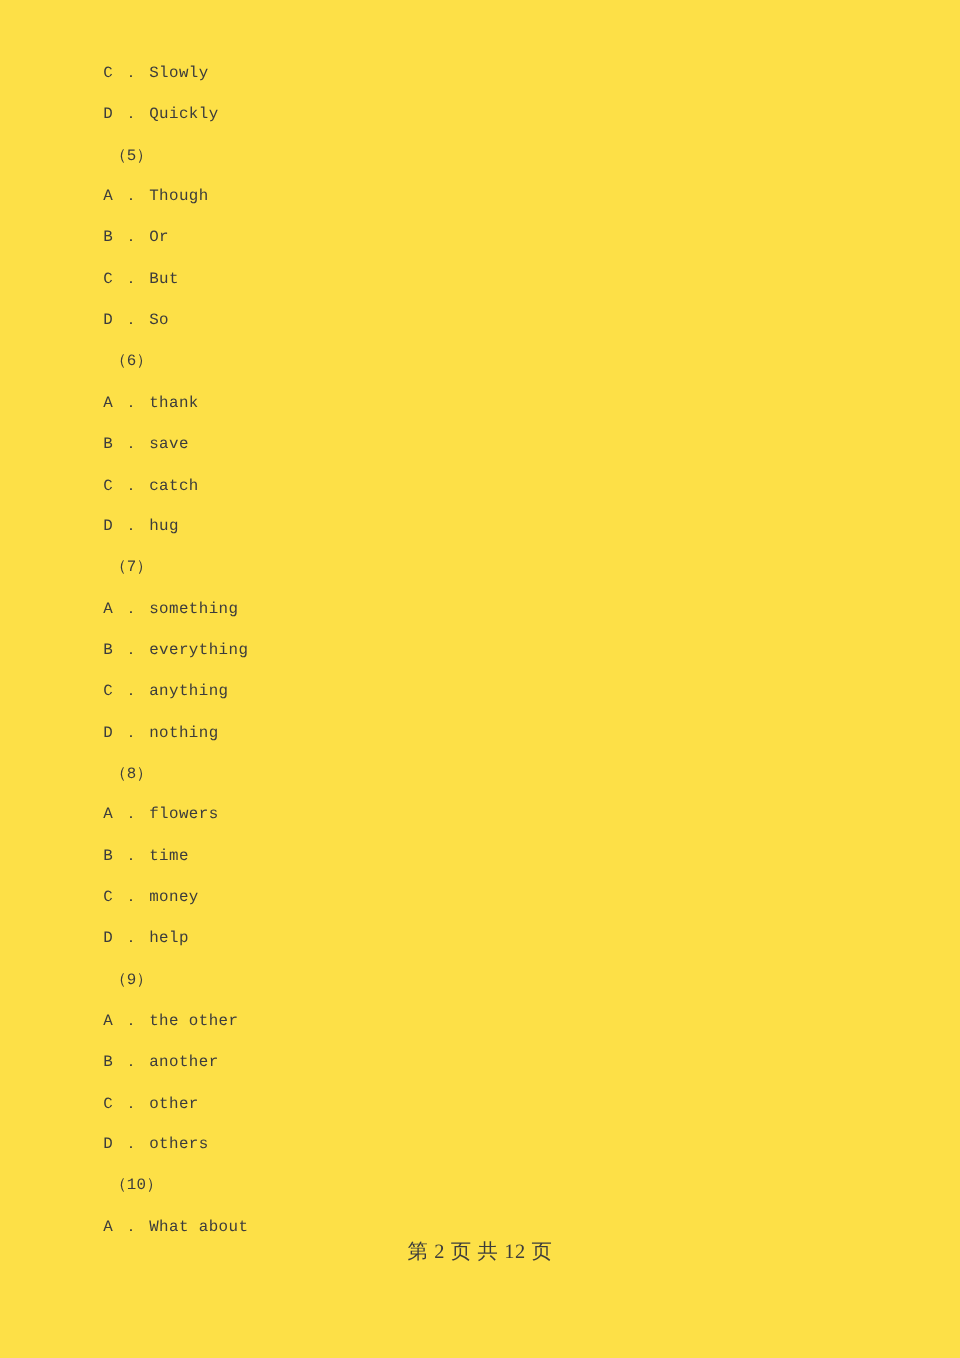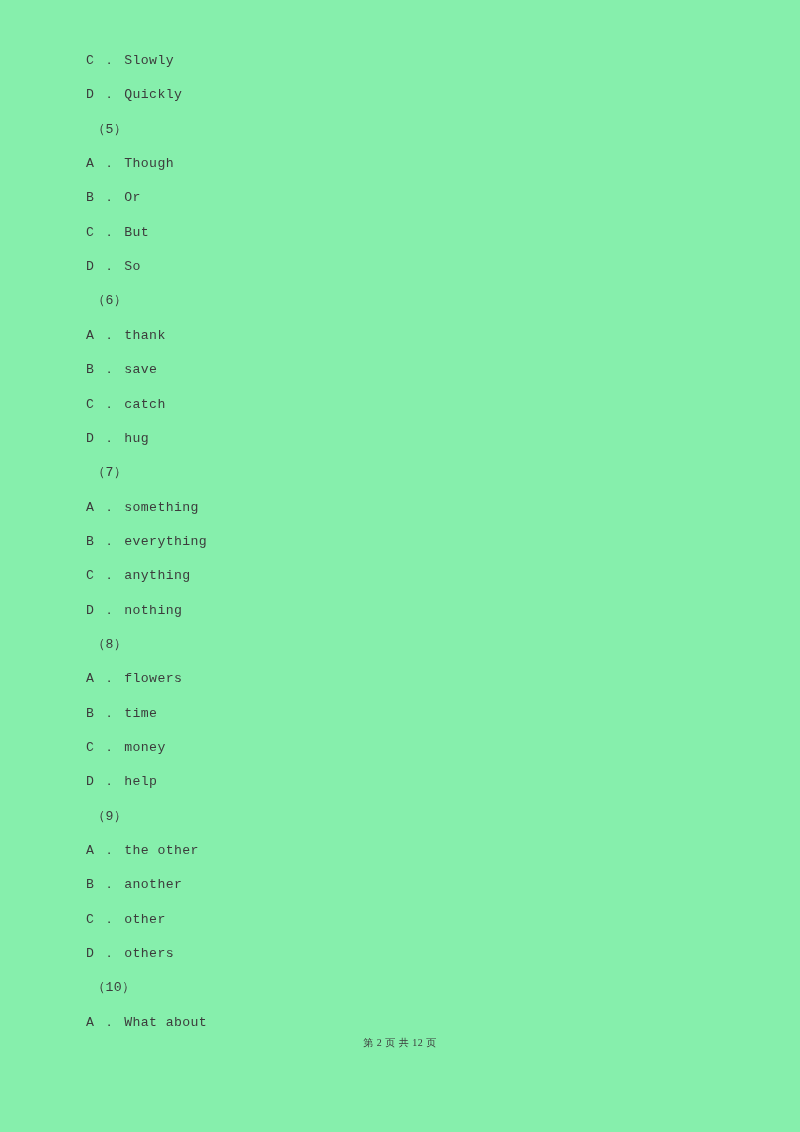--- a/index.html
+++ b/index.html
@@ -15,21 +15,21 @@
     overflow: hidden;
     font-family: "Liberation Mono", "DejaVu Sans Mono", monospace;
     -webkit-font-smoothing: antialiased;
   }
   .page {
     position: absolute;
     left: 0;
     top: 0;
     width: 800px;
     height: 1132px;
-    background: #86efac;
+    background: #fde047;
   }
   .content {
     position: absolute;
     left: 0;
     top: 0;
     width: 800px;
   }
   .line {
     position: absolute;
     left: 0;
@@ -48,21 +48,21 @@
     padding-left: 92px;
   }
   .footer {
     position: absolute;
     left: 0;
     top: 1033px;
     width: 800px;
     text-align: center;
     color: #3c3c3c;
     font-family: "Liberation Serif", "DejaVu Serif", serif;
-    font-size: 10px;
+    font-size: 17px;
     line-height: 20px;
     white-space: pre;
     letter-spacing: 0.5px;
   }
 </style>
 </head>
 <body>
 
 <div class="page">
   <div class="content" id="content">

